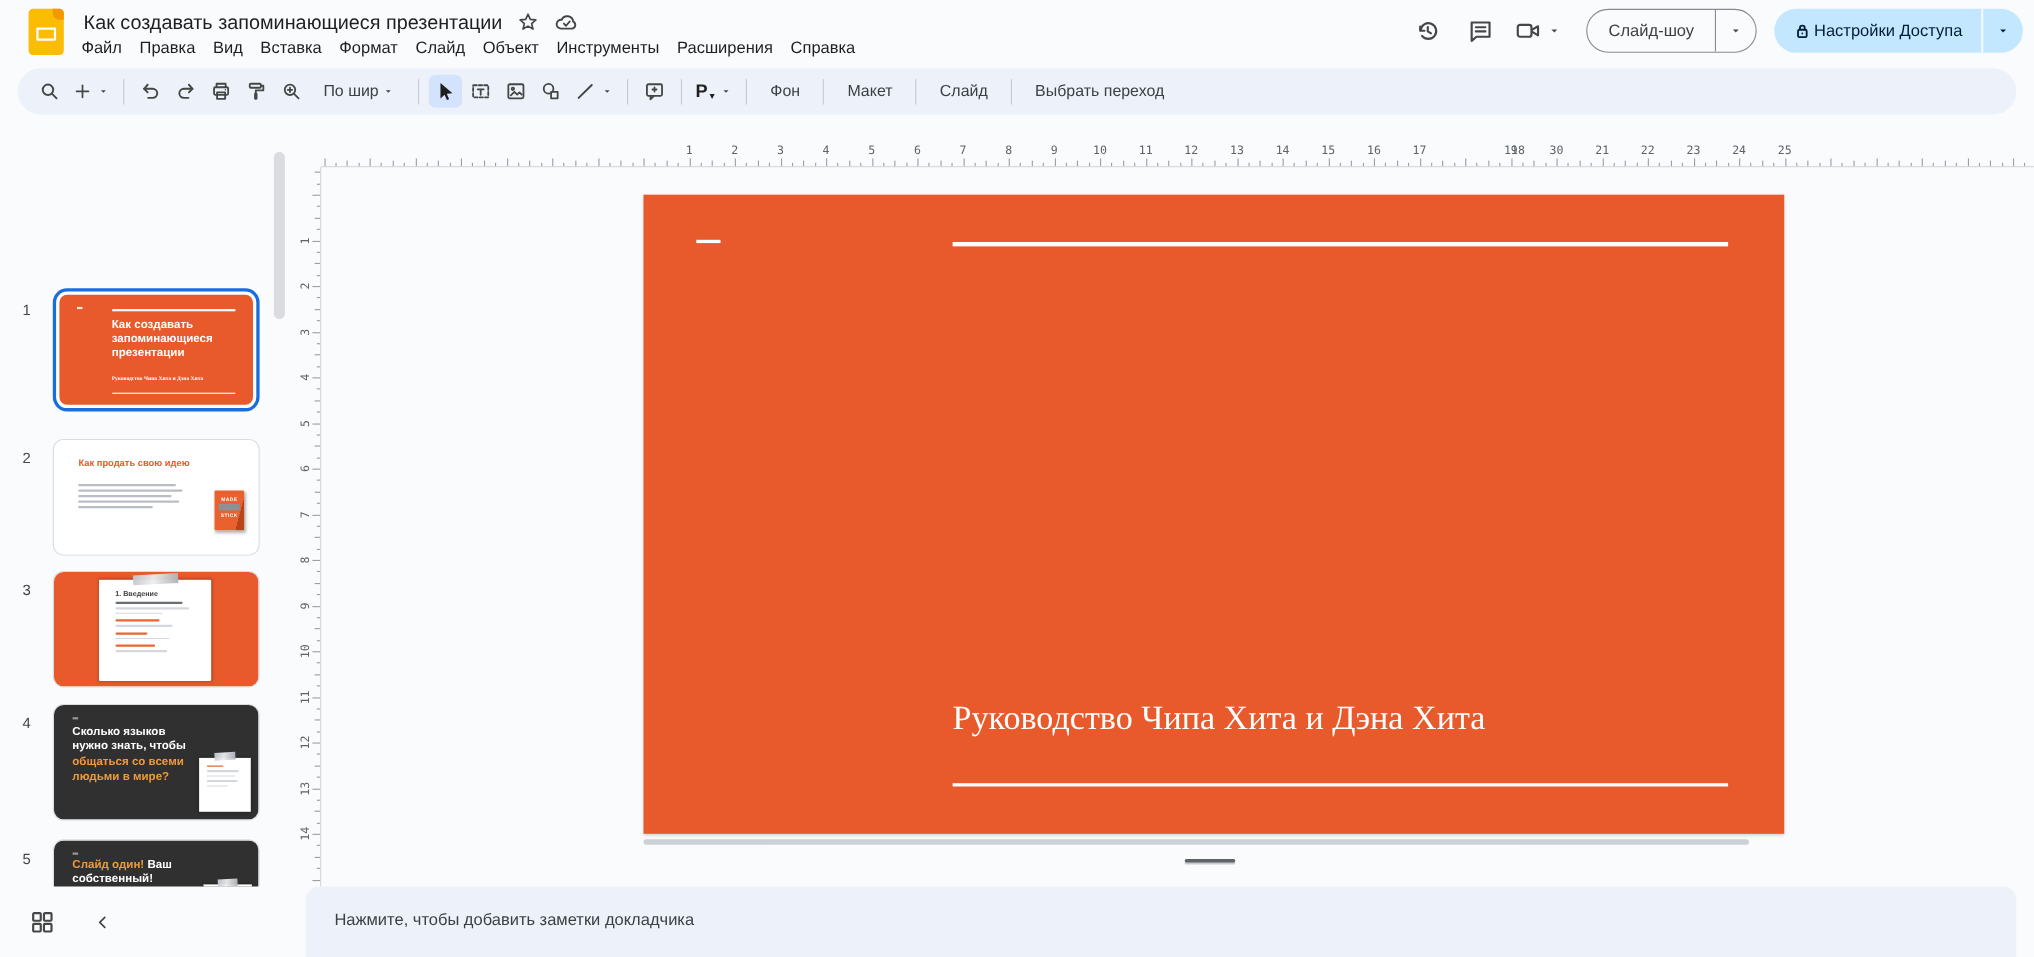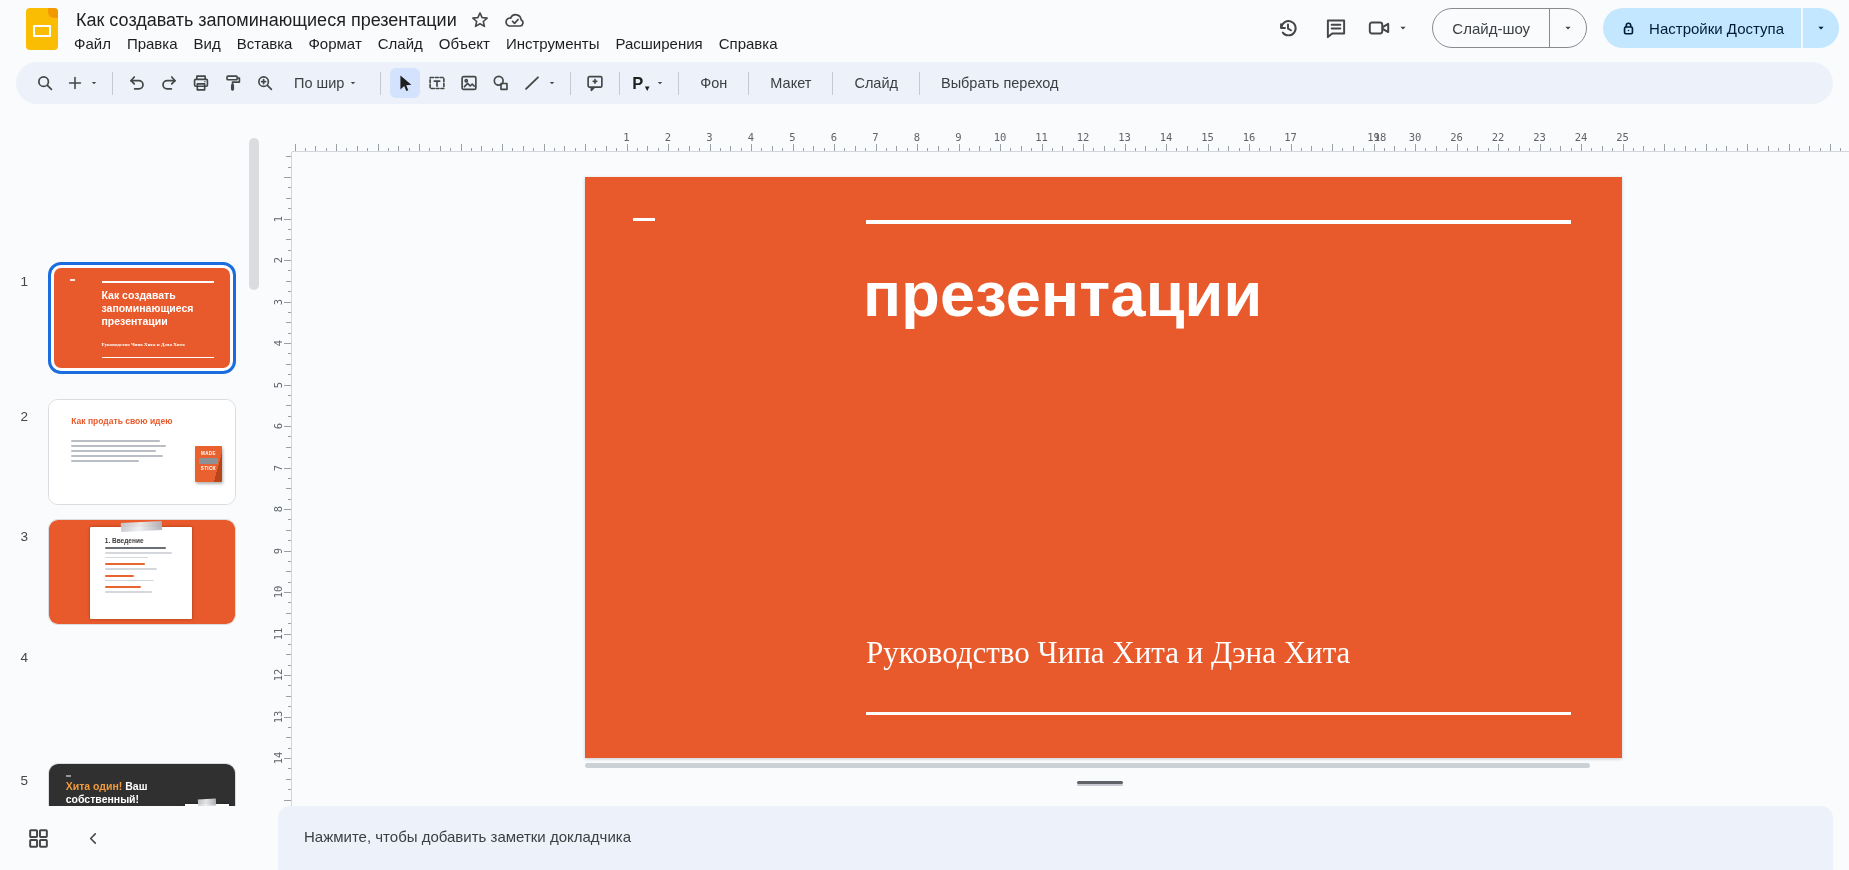--- a/index.html
+++ b/index.html
@@ -24,21 +24,21 @@
   .menu-item { font-size:15px; color:#1f1f1f; padding:2px 8px; border-radius:4px; cursor:default; }
   .header-right { position:absolute; right:10px; top:8px; display:flex; align-items:center; gap:8px; }
   .hicon { width:40px; height:40px; display:flex; align-items:center; justify-content:center; border-radius:50%; }
   .cam-group { display:flex; align-items:center; gap:2px; margin-right:14px; }
   .pill { height:40px; border-radius:20px; display:flex; align-items:stretch; overflow:hidden; }
   .pill.outline { border:1px solid #868b90; background:transparent; }
   .pill .seg-label { display:flex; align-items:center; padding:0 19px; font-size:15px; color:#3c4043; font-weight:500; }
   .pill .seg-caret { display:flex; align-items:center; justify-content:center; width:36px; }
   .pill .vdiv { width:1px; background:#868b90; }
   .pill.share { background:#c2e7ff; margin-left:8px; }
-  .pill.share .seg-label { gap:10px; color:#001d35; padding:0 17px 0 15px; }
+  .pill.share .seg-label { gap:0; color:#001d35; padding:0 17px 0 15px; }
   .pill.share .vdiv { background:#f2f8ff; width:2px; }
 
   
   .toolbar { position:absolute; left:16px; top:62px; width:1817px; height:42px;
              background:#edf2fa; border-radius:21px; display:flex; align-items:center;
              padding-left:14px; gap:2px; }
   .ibtn { min-width:30px; height:30px; display:flex; align-items:center; justify-content:center;
           border-radius:6px; padding:0 3px; }
   .ibtn.active { background:#d3e3fd; }
   .tsep { width:1px; height:23px; background:#c4cad3; margin:0 7px; }
@@ -358,27 +358,43 @@
           <div class="skl light" style="width:72%; margin-bottom:5px"></div>
           <div class="skl orange" style="width:40%"></div>
           <div class="skl light" style="width:68%; margin-bottom:5px"></div>
           <div class="skl orange" style="width:50%"></div>
           <div class="skl light" style="width:65%"></div>
         </div>
       </div>
     </div>
 
     <span class="thumb-num" style="left:4px; top:538px">4</span>
+    <div class="thumb" style="top:528px">
+      <div class="mini dark">
+        <div class="mini-dash" style="background:rgba(255,255,255,.5)"></div>
+        <div style="position:absolute; left:9%; top:17%; width:62%; font-size:10.5px; line-height:1.3; font-weight:700">
+          <span style="color:#fff">Сколько языков нужно знать, чтобы </span><span style="color:#f09a3c">общаться со всеми людьми в мире?</span>
+        </div>
+        <div class="mini-card" style="left:71%; top:46%; width:25%; height:47%; padding:7px 4% 0">
+          <div class="tape" style="height:7px"></div>
+          <div class="skl orange" style="width:45%; height:1.5px"></div>
+          <div class="skl light" style="width:90%"></div>
+          <div class="skl light" style="width:82%"></div>
+          <div class="skl light" style="width:88%"></div>
+          <div class="skl light" style="width:60%"></div>
+        </div>
+      </div>
+    </div>
 
     <span class="thumb-num" style="left:4px; top:661px">5</span>
     <div class="thumb" style="top:651px">
       <div class="mini dark">
         <div class="mini-dash" style="background:rgba(255,255,255,.5)"></div>
         <div style="position:absolute; left:9%; top:15%; width:70%; font-size:10.5px; line-height:1.3; font-weight:700">
-          <span style="color:#f09a3c">Хита один! </span><span style="color:#fff">Ваш собственный!</span>
+          <span style="color:#f09a3c">Слайд один! </span><span style="color:#fff">Ваш собственный!</span>
         </div>
 
         <div class="mini-card" style="left:73%; top:38%; width:24%; height:52%; padding:7px 4% 0">
           <div class="tape" style="height:7px"></div>
 
         </div>
       </div>
     </div>
 
     <div class="scrollbar-v"></div>
@@ -564,21 +580,21 @@
       <div class="hlabel" style="left: 749.5px;">11</div>
       <div class="hlabel" style="left: 791px;">12</div>
       <div class="hlabel" style="left: 832.5px;">13</div>
       <div class="hlabel" style="left: 874px;">14</div>
       <div class="hlabel" style="left: 915.5px;">15</div>
       <div class="hlabel" style="left: 957px;">16</div>
       <div class="hlabel" style="left: 998.5px;">17</div>
       <div class="hlabel" style="left: 1088px;">18</div>
       <div class="hlabel" style="left: 1081.5px;">19</div>
       <div class="hlabel" style="left: 1123px;">30</div>
-      <div class="hlabel" style="left: 1164.5px;">26</div>
+      <div class="hlabel" style="left: 1164.5px;">21</div>
       <div class="hlabel" style="left: 1206px;">22</div>
       <div class="hlabel" style="left: 1247.5px;">23</div>
       <div class="hlabel" style="left: 1289px;">24</div>
       <div class="hlabel" style="left: 1330.5px;">25</div>
     </div>
   <div class="vruler">
       <div class="vtick half" style="top: 4.25px;"></div>
       <div class="vtick quarter" style="top: 14.625px;"></div>
       <div class="vtick major" style="top: 25px;"></div>
       <div class="vtick quarter" style="top: 35.375px;"></div>
@@ -654,21 +670,20 @@
       <div class="vlabel" style="top: 481.5px;">11</div>
       <div class="vlabel" style="top: 523px;">12</div>
       <div class="vlabel" style="top: 564.5px;">13</div>
       <div class="vlabel" style="top: 606px;">14</div>
     </div>
 
   <div class="slide">
     <div class="dash"></div>
     <div class="rule-top"></div>
     <div class="slide-title">
-      <div>презентации</div>
     </div>
     <div class="slide-subtitle">Руководство Чипа Хита и Дэна Хита</div>
     <div class="rule-bottom"></div>
   </div>
 
   <div class="h-scrollbar"></div>
   <div class="notes-handle"></div>
 
   <div class="notes">
     <div class="notes-text">Нажмите, чтобы добавить заметки докладчика</div>

